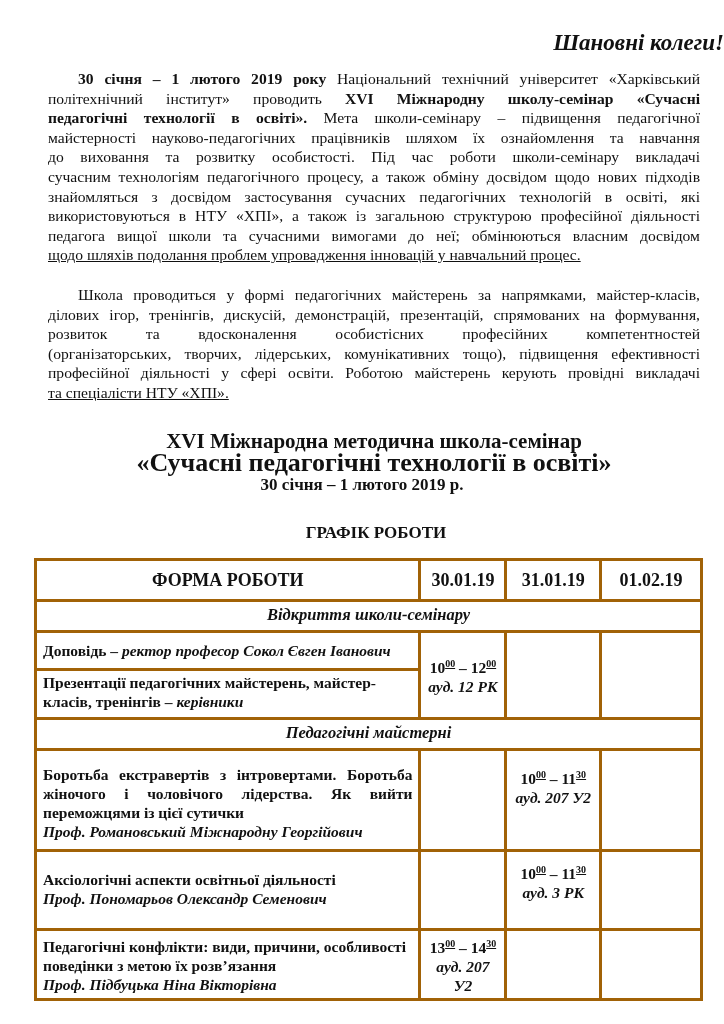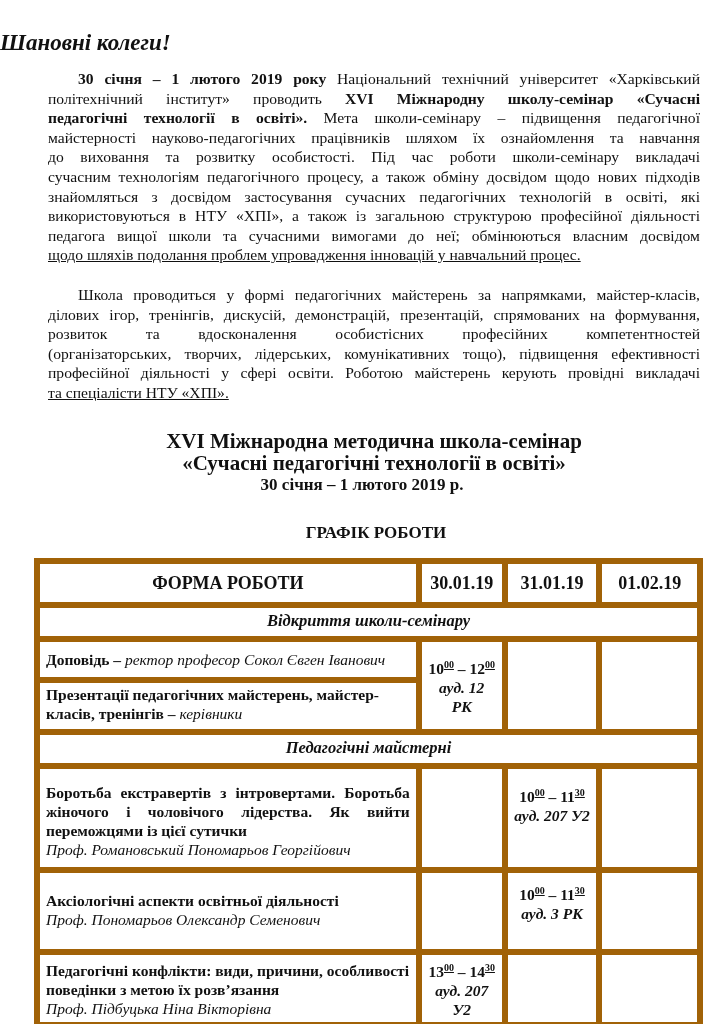--- a/index.html
+++ b/index.html
@@ -1,44 +1,44 @@
 <!DOCTYPE html>
 <html><head>
 <meta charset="utf-8">
 <style>
   html, body { margin:0; padding:0; background:#ffffff; }
   body { width:724px; height:1024px; position:relative; overflow:hidden;
          font-family:"Liberation Serif", "DejaVu Serif", serif; color:#111; }
-  .greeting { position:absolute; top:30px; left:0; width:724px; text-align:left;
+  .greeting { position:absolute; top:30px; left:0; width:724px; text-align:right;
               font-size:23px; font-weight:bold; font-style:italic; }
   .para { position:absolute; left:48px; width:652px; font-size:15.6px; line-height:19.6px; }
   .line { display:block; text-align:justify; text-align-last:justify; white-space:nowrap; height:19.6px; }
   .line.last { text-align-last:left;text-decoration:underline; }
   .line.indent { padding-left:30px; }
   .line > span { white-space:normal; }
   .b { font-weight:bold;margin-top:24px; }
   #p1 { top:69px; }
   #p2 { top:285px; }
   .title-block { position:absolute; top:430px; left:0; width:724px; text-align:center; font-weight:bold; }
   .t1 { font-size:21px; line-height:22px; padding-left:24px; }
-  .t2 { font-size:21px; line-height:22px; padding-left:24px; }
+  .t2 { font-size:26px; line-height:22px; padding-left:24px; }
   .t3 { font-size:17px; line-height:22px; padding-left:0px; }
   .t4 { position:absolute; top:523px; left:0; width:724px; text-align:center; font-weight:bold; font-size:17px; padding-left:14px; }
   table.sched { position:absolute; top:558px; left:34px; width:669px; border-collapse:collapse;
                 font-size:15.5px; }
-  table.sched td, table.sched th { border:6px solid #a16207; padding:3px 6px; vertical-align:top; }
+  table.sched td, table.sched th { border:3px solid #a16207; padding:3px 6px; vertical-align:top; }
   table.sched th { font-size:18px; font-weight:bold; height:32px; vertical-align:middle; text-align:center; }
   col.c0 { width:387px; } col.c1 { width:86px; } col.c2 { width:95px; } col.c3 { width:101px; }
   .section-row td { text-align:center; font-weight:bold; font-style:italic; font-size:16.5px; height:22px; }
   .time { text-align:center; font-weight:bold; vertical-align:middle !important; line-height:19px; }
   .time sup { font-size:10px; text-decoration:underline; vertical-align:6px; }
   .room { font-style:italic; font-weight:bold; display:block; }
   .act { font-weight:bold; line-height:19px; }
   .act-just { text-align:justify; }
-  .who { font-style:italic; font-weight:normal;margin-top:24px; }
+  .who { font-style:italic; font-weight:bold;margin-top:24px; }
   .cell-top { vertical-align:top !important; padding-top:14px !important; }
 </style>
 </head>
 <body>
 
 <div class="greeting">Шановні колеги!</div>
 
 <div class="para" id="p1">
   <span class="line indent"><span><span class="b">30 січня – 1 лютого  2019 року</span><span> Національний технічний університет «Харківський</span></span></span>
   <span class="line"><span><span>політехнічний інститут» проводить </span><span class="b">XVI Міжнародну школу-семінар «Сучасні</span></span></span>
@@ -94,21 +94,21 @@
     <td rowspan="2"></td>
     <td rowspan="2"></td>
   </tr>
   <tr>
     <td class="act" style="padding-top:2px;padding-bottom:6px;border-radius:17px;"><span>Презентації педагогічних майстерень, майстер-класів, тренінгів – </span><span class="who">керівники</span></td>
   </tr>
   <tr class="section-row">
     <td colspan="4">Педагогічні  майстерні</td>
   </tr>
   <tr>
-    <td class="act act-just cell-top" style="padding-bottom:8px;"><span>Боротьба екстравертів з інтровертами. Боротьба жіночого і чоловічого лідерства. Як вийти переможцями із цієї сутички</span><br><span class="who">Проф. Романовський Пономарьов Георгійович</span></td>
+    <td class="act act-just cell-top" style="padding-bottom:8px;"><span>Боротьба екстравертів з інтровертами. Боротьба жіночого і чоловічого лідерства. Як вийти переможцями із цієї сутички</span><br><span class="who">Проф. Романовський Міжнародну Георгійович</span></td>
     <td></td>
     <td class="time cell-top">
       <span><span>10</span><sup>00</sup> – <span>11</span><sup>30</sup></span>
       <span class="room">ауд. 207 У2</span>
     </td>
     <td></td>
   </tr>
   <tr>
     <td class="act" style="padding-top:18px;padding-bottom:20px;border-radius:13px;"><span>Аксіологічні аспекти освітньої діяльності</span><br><span class="who">Проф. Пономарьов Олександр Семенович</span></td>
     <td></td>

